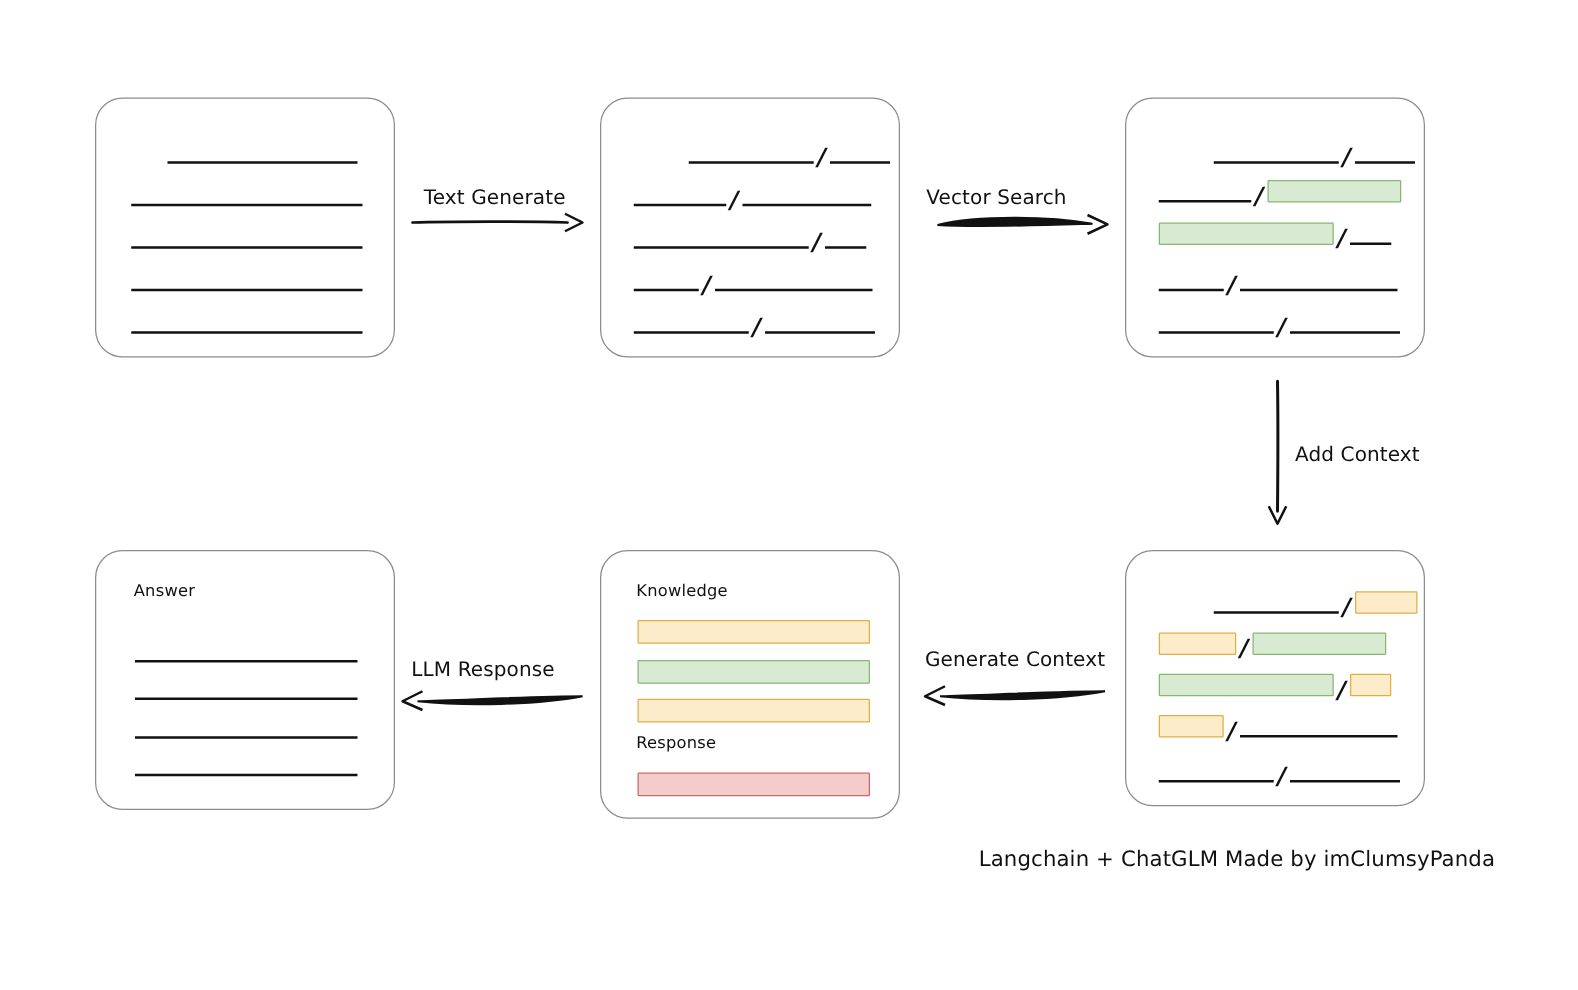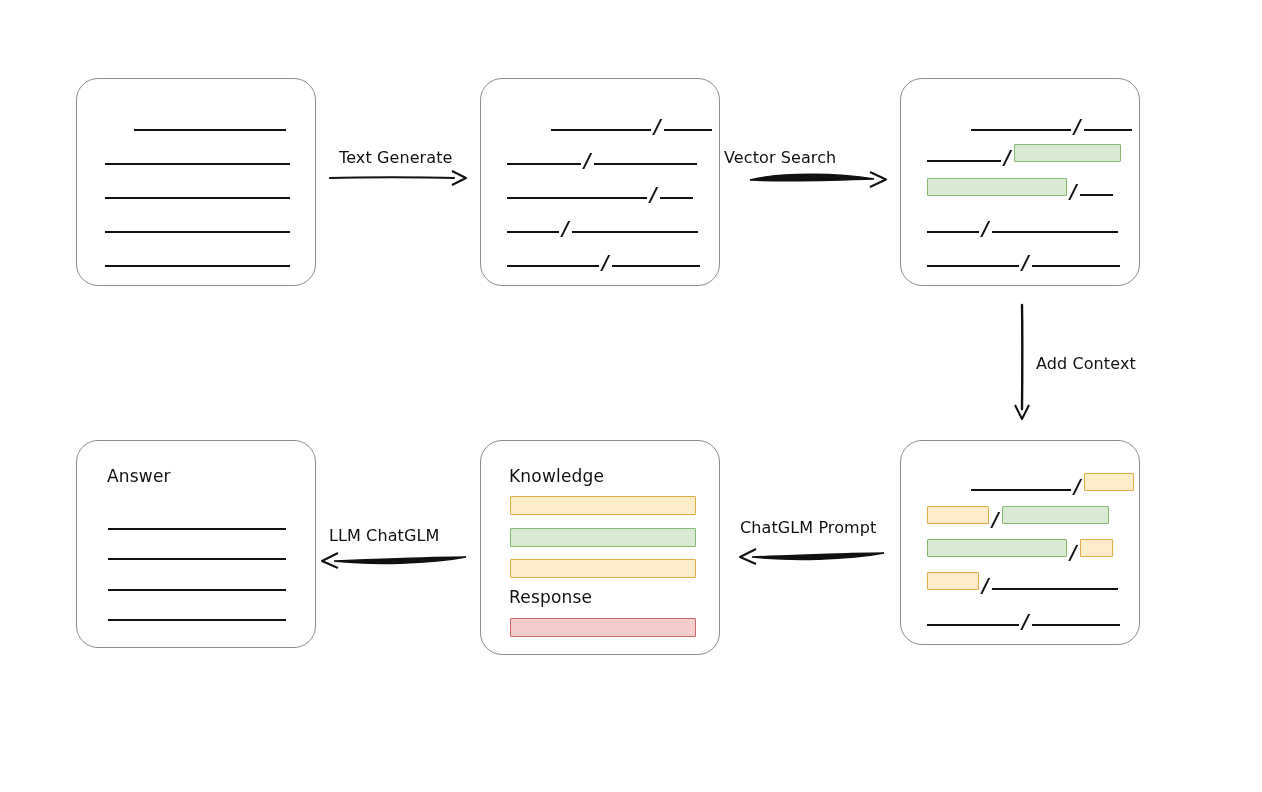--- a/index.html
+++ b/index.html
@@ -72,21 +72,21 @@
     vertical-align: bottom;
     border-radius: 1px;
   }
   .chip.green  { background: #d9ead3; border: 1.6px solid #86b870; }
   .chip.yellow { background: #fcecc9; border: 1.6px solid #dfae46; }
 
   
   .card-heading {
     position: absolute;
     font-family: "DejaVu Sans", sans-serif;
-    font-size: 17px;
+    font-size: 13px;
     font-weight: 400;
     letter-spacing: .2px;
     color: #111111;
     white-space: nowrap;
   }
 
   
   .bar {
     position: absolute;
     box-sizing: border-box;
@@ -179,21 +179,21 @@
         <span class="seg" style="width:126px;"></span>
       </div>
       <div class="row" style="left:26px; top:168px;">
         <span class="seg" style="width:92px;"></span>
         <span class="slash">/</span>
         <span class="seg" style="width:88px;"></span>
       </div>
     </div>
   </div>
 
-  <div class="arrow-label" style="left:724px; top:148px;">Vector Search</div>
+  <div class="arrow-label" style="left:741px; top:148px;">Vector Search</div>
   <svg class="arrow" style="left:748px; top:168px;" width="142" height="26" viewBox="0 0 142 26">
     <path d="M2,12 C34,4 92,5 126,11 C92,12 34,14 2,12 Z" stroke="#111" stroke-width="1.6" fill="#111"></path>
     <path d="M122,4 L138,11.5 L122,19" stroke="#111" stroke-width="2" fill="none" stroke-linejoin="round"></path>
   </svg>
 
   <div class="card" style="left:900px; top:78px; width:240px; height:208px;">
     <div class="rows">
       <div class="row" style="left:26px; top:32px;">
         <span class="seg" style="margin-left:44px; width:100px;"></span>
         <span class="slash">/</span>
@@ -251,39 +251,39 @@
         <span class="seg" style="width:126px;"></span>
       </div>
       <div class="row" style="left:26px; top:165px;">
         <span class="seg" style="width:92px;"></span>
         <span class="slash">/</span>
         <span class="seg" style="width:88px;"></span>
       </div>
     </div>
   </div>
 
-  <div class="arrow-label" style="left:740px; top:518px;">ChatGLM Prompt</div>
+  <div class="arrow-label" style="left:740px; top:518px;">Generate Context</div>
   <svg class="arrow" style="left:738px; top:545px;" width="148" height="24" viewBox="0 0 148 24">
     <path d="M146,8 C110,15 52,16 14,12 C52,11 110,8 146,8 Z" stroke="#111" stroke-width="1.6" fill="#111"></path>
     <path d="M18,4 L2,12 L18,19" stroke="#111" stroke-width="2" fill="none" stroke-linejoin="round"></path>
   </svg>
 
   <div class="card" style="left:480px; top:440px; width:240px; height:215px;">
     <div class="card-heading" style="left:28px; top:25px;">Knowledge</div>
 
     <div class="bar yellow" style="left:29px; top:55px; width:186px;"></div>
     <div class="bar green" style="left:29px; top:87px; width:186px;"></div>
     <div class="bar yellow" style="left:29px; top:118px; width:186px;"></div>
 
     <div class="card-heading" style="left:28px; top:146px;">Response</div>
 
     <div class="bar red" style="left:29px; top:177px; width:186px;"></div>
   </div>
 
-  <div class="arrow-label" style="left:329px; top:526px;">LLM ChatGLM</div>
+  <div class="arrow-label" style="left:329px; top:526px;">LLM Response</div>
   <svg class="arrow" style="left:320px; top:550px;" width="148" height="24" viewBox="0 0 148 24">
     <path d="M146,7 C110,14 52,15 14,11 C52,10 110,7 146,7 Z" stroke="#111" stroke-width="1.6" fill="#111"></path>
     <path d="M18,3 L2,11 L18,18" stroke="#111" stroke-width="2" fill="none" stroke-linejoin="round"></path>
   </svg>
 
   <div class="card" style="left:76px; top:440px; width:240px; height:208px;">
     <div class="card-heading" style="left:30px; top:25px;">Answer</div>
     <div class="rows">
       <div class="row" style="left:31px; top:69px;">
         <span class="seg" style="width:178px;"></span>
@@ -293,14 +293,15 @@
       </div>
       <div class="row" style="left:31px; top:130px;">
         <span class="seg" style="width:178px;"></span>
       </div>
       <div class="row" style="left:31px; top:160px;">
         <span class="seg" style="width:178px;"></span>
       </div>
     </div>
   </div>
 
+  <div id="footer-credit">Langchain + ChatGLM Made by imClumsyPanda</div>
 
 </div>
 
 </body></html>

